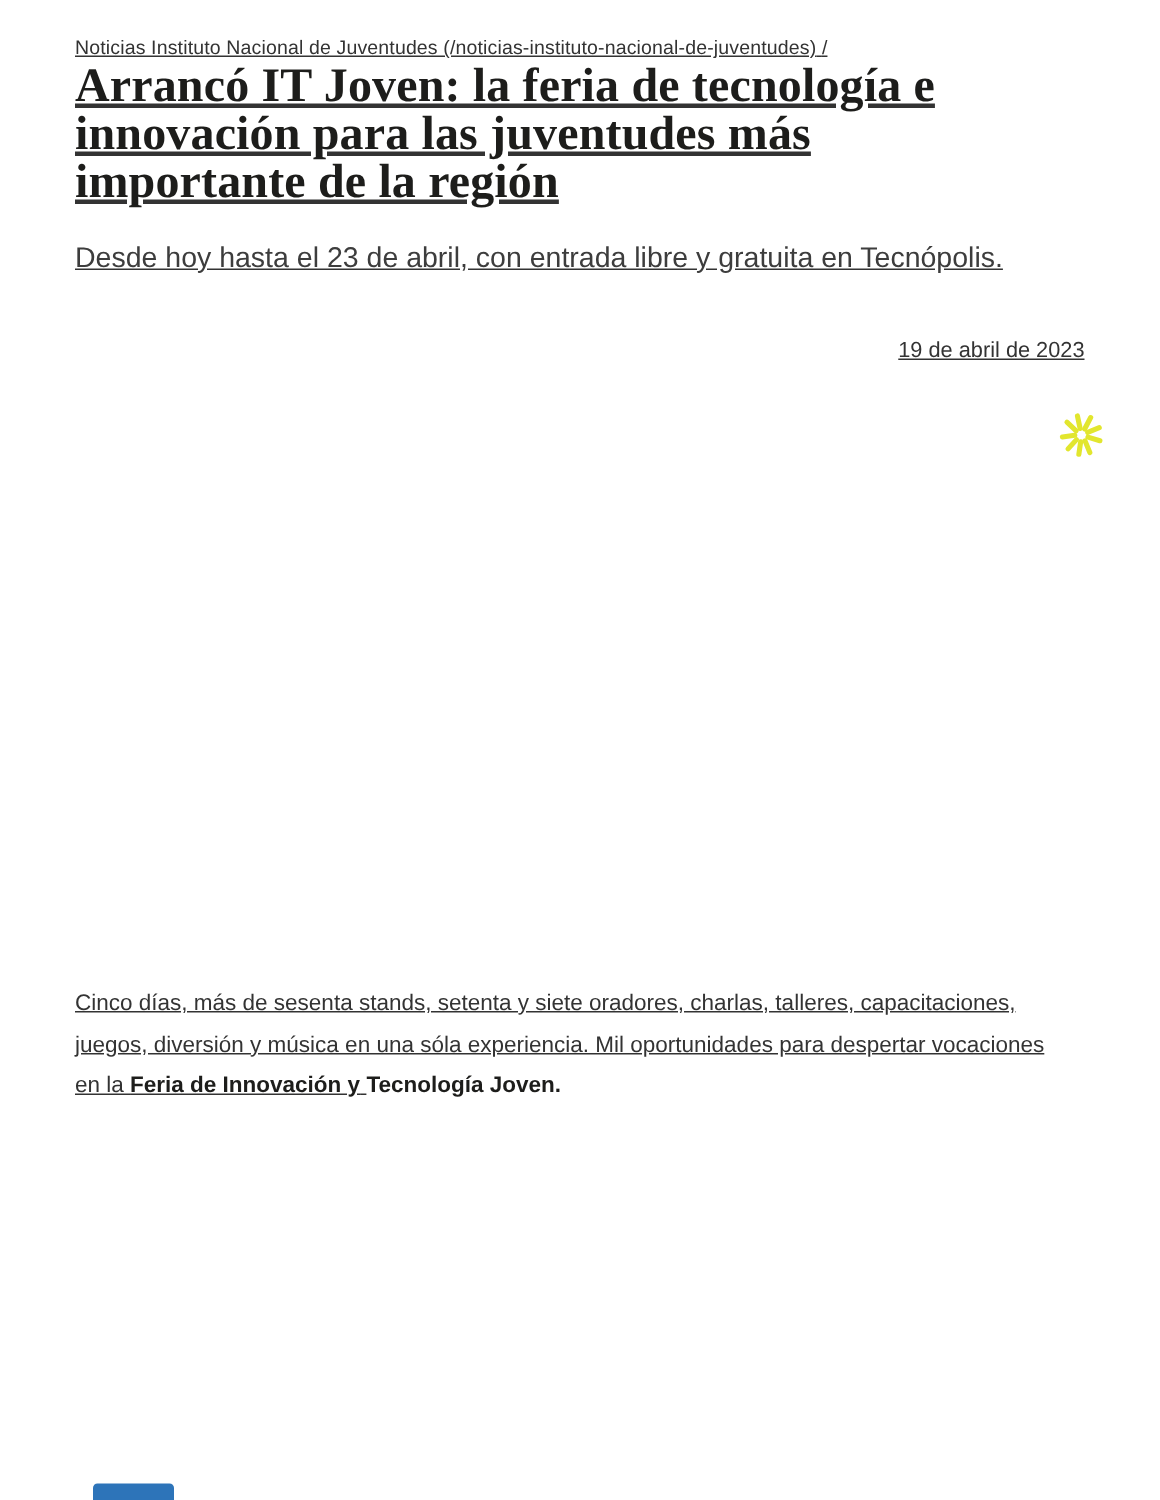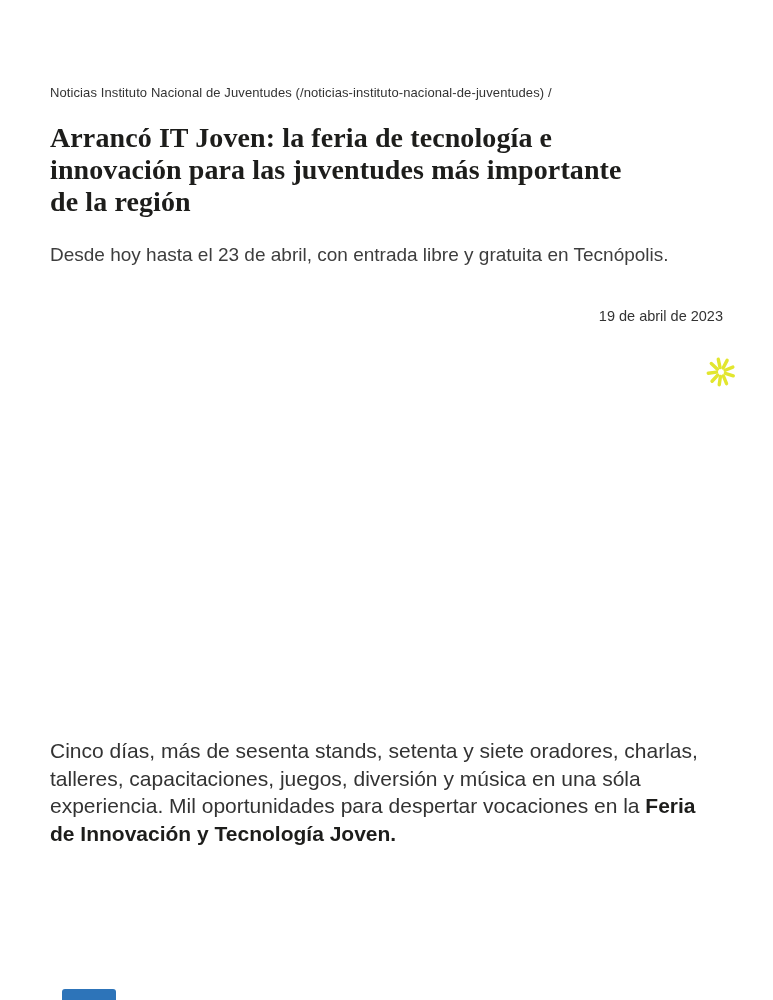--- a/index.html
+++ b/index.html
@@ -12,42 +12,42 @@
     font-family: "Liberation Sans", sans-serif;
     color: #333333;
   }
   .page {
     position: relative;
     width: 773px;
     height: 1000px;
     background: #ffffff;
   }
   .content {
-    padding: 85px 50px 0 50px;
+    padding: 24px 50px 0 50px;
+    text-decoration: underline;
   }
   
   .breadcrumb {
     font-size: 13px;
     line-height: 16px;
     color: #333333;
     letter-spacing: 0.1px;
   }
   .breadcrumb a {
     color: #333333;
     text-decoration: none;
     cursor: pointer;
   }
   .breadcrumb .sep { color: #333333; }
   
   h1.article-title {
-    margin-top: 21px;
     max-width: 592px;
     font-family: "Liberation Serif", serif;
     font-weight: 700;
-    font-size: 28px;
+    font-size: 32px;
     line-height: 32px;
     color: #1d1d1b;
     letter-spacing: 0.1px;
   }
   
   p.article-subtitle {
     margin-top: 25px;
     max-width: 680px;
     font-size: 19px;
     line-height: 24px;
@@ -73,21 +73,21 @@
   .spinner {
     position: absolute;
     top: 17px;
     right: -14px;
     width: 32px;
     height: 32px;
   }
   
   p.article-body {
     max-width: 650px;
-    font-size: 21px;
+    font-size: 15px;
     line-height: 27.5px;
     color: #333333;
   }
   p.article-body .bold { font-weight: 700; color: #1d1d1b; }
   p.article-body .bold-block { display: inline-block; }
   
   .partial-button {
     position: absolute;
     left: 62px;
     bottom: 0;

